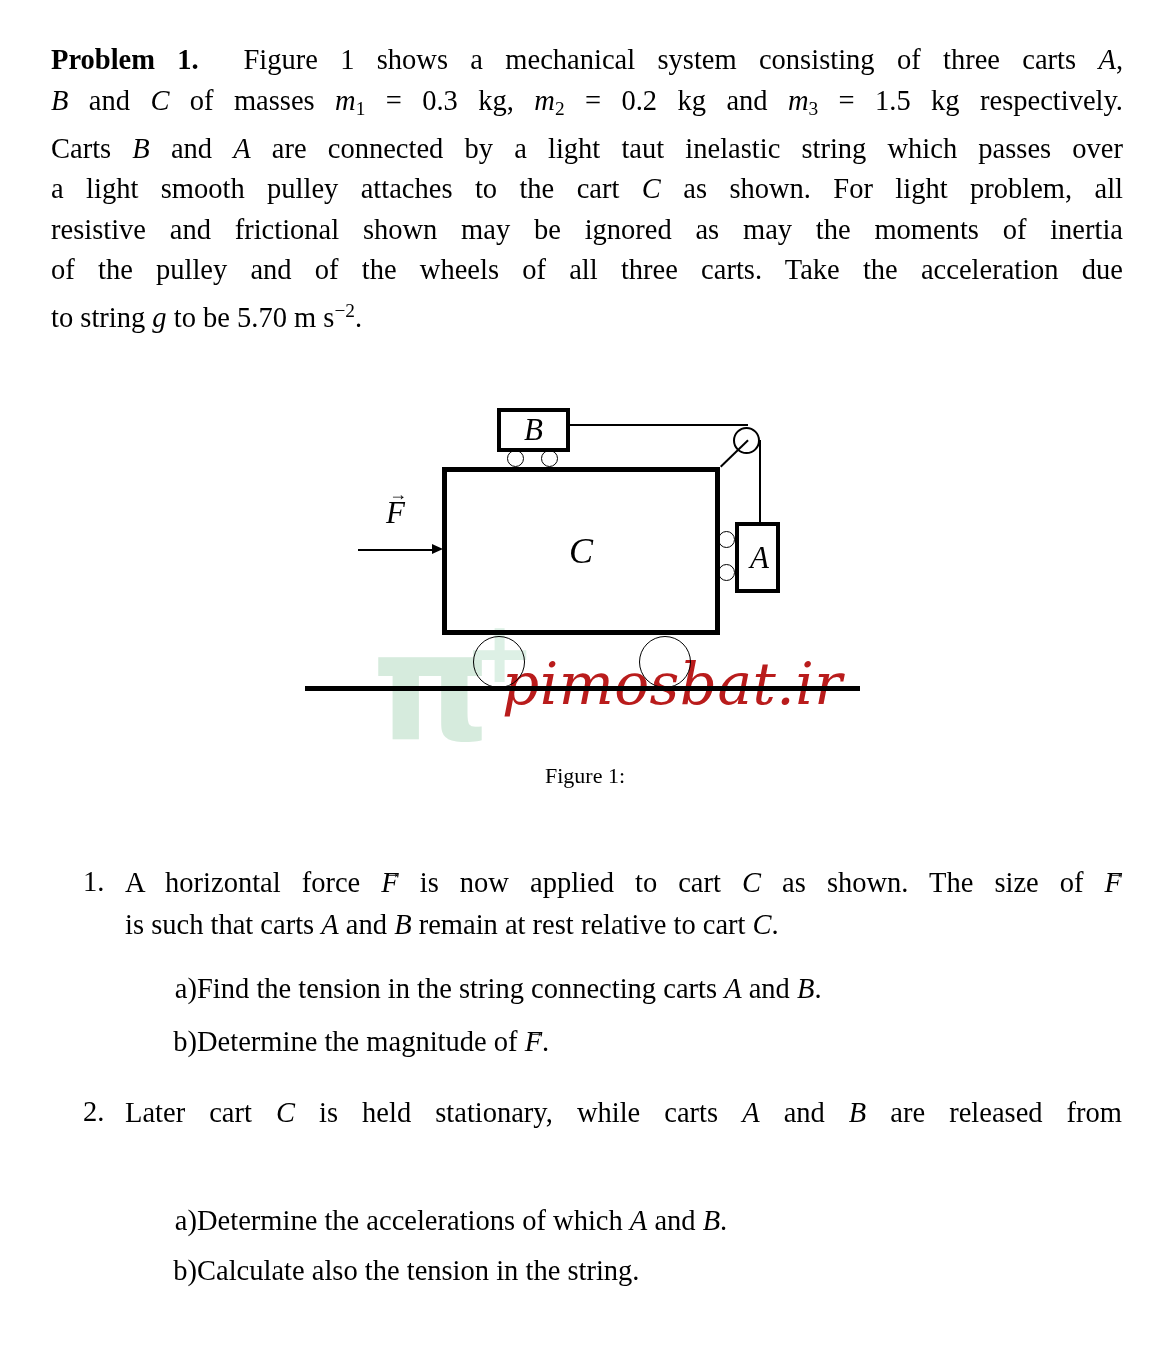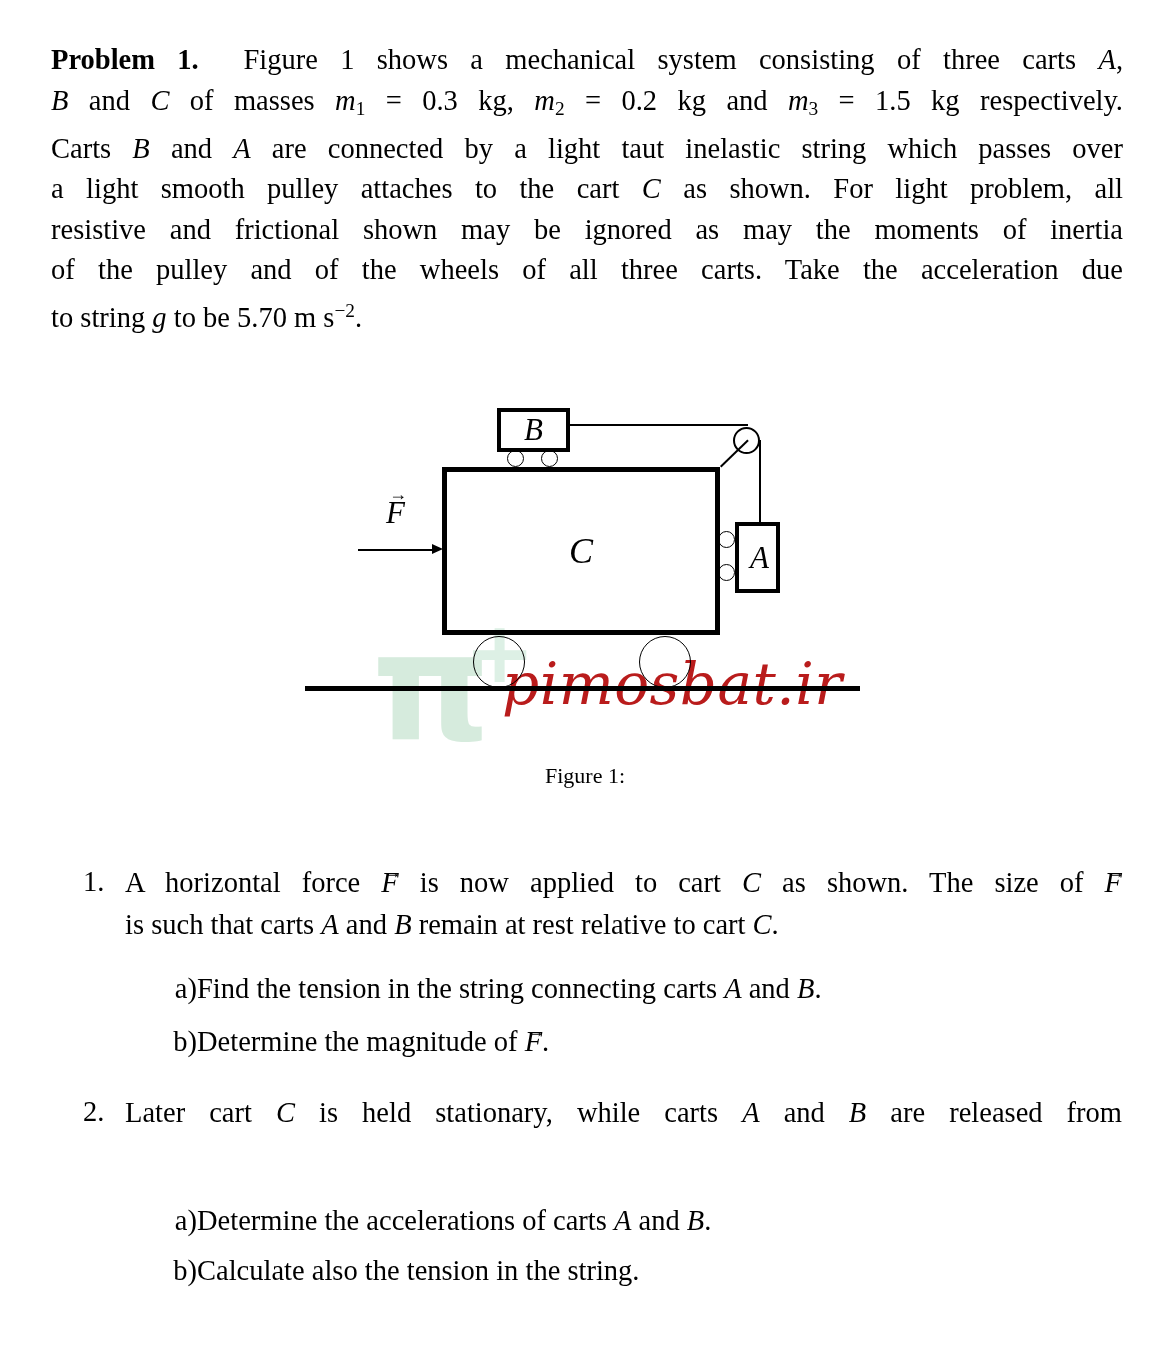--- a/index.html
+++ b/index.html
@@ -120,17 +120,17 @@
 </div>
 <div class="subitem" style="top:1022px;">
   <span class="si-label">b)</span><span><span>Determine the magnitude of </span><span class="rs-vec">F</span><span>.</span></span>
 </div>
 
 <div class="item-num" style="top:1092px;">2.</div>
 <div class="qlines" style="top:1092px;">
   <div class="jl"><span>Later cart </span><span class="rs-i">C</span><span> is held stationary, while carts </span><span class="rs-i">A</span><span> and </span><span class="rs-i">B</span><span> are released from</span></div>
 </div>
 <div class="subitem" style="top:1201px;">
-  <span class="si-label">a)</span><span><span>Determine the accelerations of carts </span><span class="rs-i">A</span><span> and </span><span class="rs-i">B</span><span>.</span></span>
+  <span class="si-label">a)</span><span><span>Determine the accelerations of which </span><span class="rs-i">A</span><span> and </span><span class="rs-i">B</span><span>.</span></span>
 </div>
 <div class="subitem" style="top:1251px;">
   <span class="si-label">b)</span><span><span>Calculate also the tension in the string.</span></span>
 </div>
 
 </body></html>

